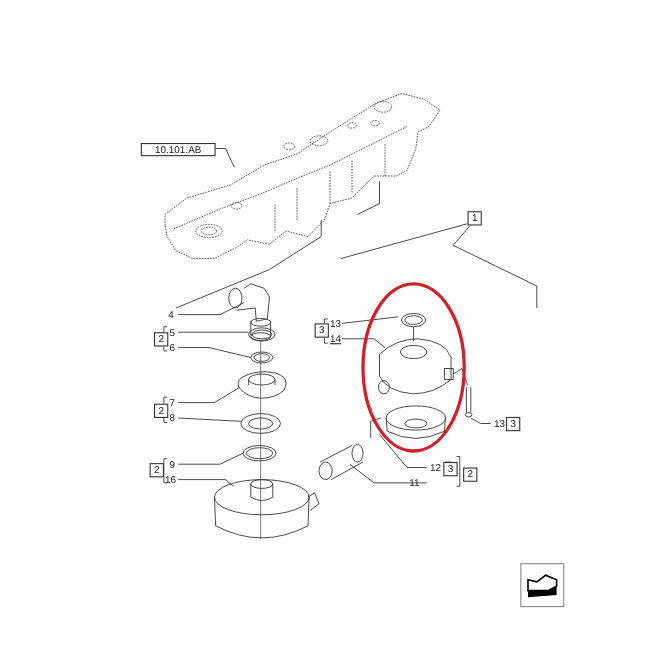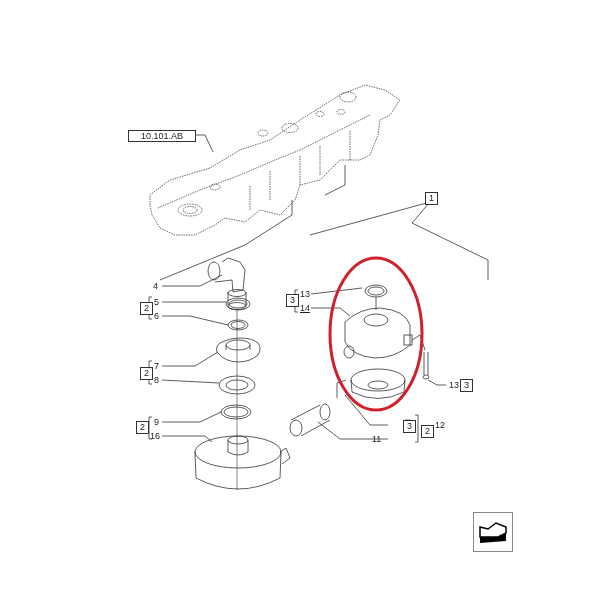--- a/index.html
+++ b/index.html
@@ -133,21 +133,21 @@
 <div class="lbl" style="left:154px; top:375px;">8</div>
 
 <div class="ref" style="left:136px; top:421px;">2</div>
 <div class="lbl" style="left:154px; top:417px;">9</div>
 <div class="lbl" style="left:150px; top:431px;">16</div>
 
 <div class="ref" style="left:286px; top:294px;">3</div>
 <div class="lbl" style="left:300px; top:289px;">13</div>
 <div class="lbl" style="left:300px; top:303px;text-decoration:underline;">14</div>
 
-<div class="lbl" style="left:391px; top:420px;margin-left:44px;">12</div>
+<div class="lbl" style="left:391px; top:420px;">12</div>
 <div class="ref" style="left:403px; top:420px;">3</div>
 <div class="lbl" style="left:372px; top:434px;">11</div>
 <div class="ref" style="left:421px; top:425px;">2</div>
 
 <div class="lbl" style="left:449px; top:380px;">13</div>
 <div class="ref" style="left:460px; top:379px;">3</div>
 
 <div class="nav-btn">
   <svg width="38" height="38" viewBox="0 0 38 38">
     <path d="M6 24 L6 14 L14 16 L22 10 L32 14 L32 20 L24 24 Z" fill="#fff" stroke="#000" stroke-width="1.5"></path>

